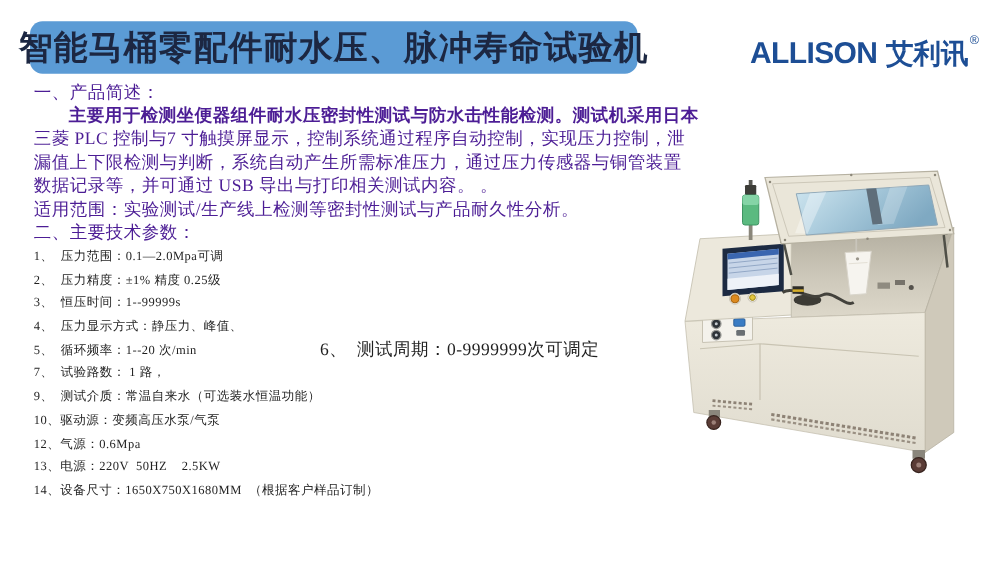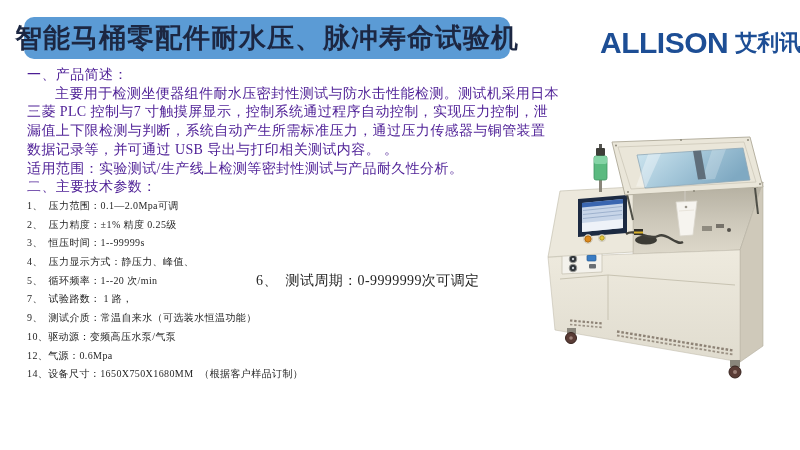--- a/index.html
+++ b/index.html
@@ -19,32 +19,32 @@
     font-size:27px;font-weight:600;color:#1c2742;letter-spacing:1px;
     white-space:nowrap;
   }
   
   .logo{
     position:absolute;left:600px;top:28px;height:30px;
     display:flex;align-items:center;
     font-family:"Liberation Sans","DejaVu Sans",sans-serif;
     color:#1d4e95;white-space:nowrap;
   }
-  .logo-latin{font-size:30px;font-weight:800;letter-spacing:-0.5px;}
+  .logo-latin{font-size:24px;font-weight:800;letter-spacing:-0.5px;}
   .logo-cjk{font-size:22px;font-weight:800;margin-left:7px;}
   .logo-reg{font-size:10px;font-weight:400;position:relative;top:-11px;margin-left:1px;}
   
   .content{
     position:absolute;left:27px;top:66px;width:520px;z-index:2;
   }
   .line{
     font-size:14px;line-height:18.7px;letter-spacing:0.4px;
     white-space:pre;color:#4c1d95;
   }
-  .indent{padding-left:28px;}
+  .indent{padding-left:28px;font-weight:bold;}
   .spec-row{display:flex;}
   .spec-left{width:229px;flex:0 0 229px;font-size:10px;line-height:18.7px;letter-spacing:0.4px;white-space:pre;}
   .spec-right{font-size:14px;line-height:18.7px;letter-spacing:0.4px;white-space:pre;}
   
   .machine{
     position:absolute;left:530px;top:58px;width:270px;height:335px;z-index:1;
   }
 </style>
 </head>
 <body>
@@ -94,20 +94,24 @@
   <div class="spec-row">
     <div class="spec-left">9、  测试介质：常温自来水（可选装水恒温功能）</div>
     <div class="spec-right"></div>
   </div>
   <div class="spec-row">
     <div class="spec-left">10、驱动源：变频高压水泵/气泵</div>
     <div class="spec-right"></div>
   </div>
   <div class="spec-row">
     <div class="spec-left">12、气源：0.6Mpa</div>
+    <div class="spec-right"></div>
+  </div>
+  <div class="spec-row">
+    <div class="spec-left">13、电源：220V  50HZ    2.5KW</div>
     <div class="spec-right"></div>
   </div>
   <div class="spec-row">
     <div class="spec-left">14、设备尺寸：1650X750X1680MM  （根据客户样品订制）</div>
     <div class="spec-right"></div>
   </div>
 </div>
 
 <svg class="machine" viewBox="0 0 270 335" xmlns="http://www.w3.org/2000/svg">
   <defs>

